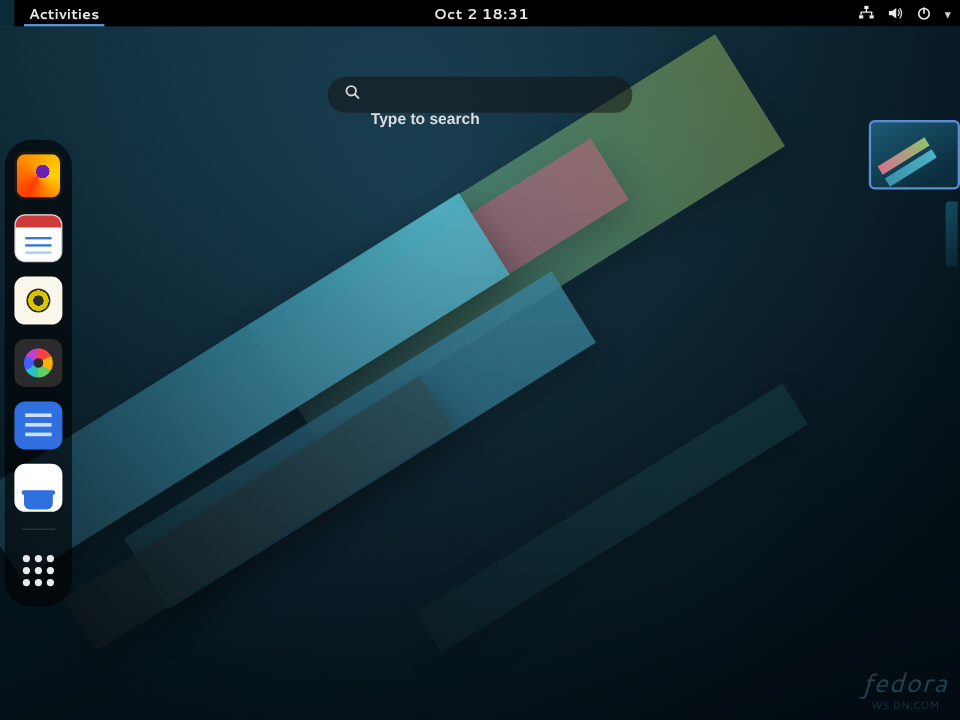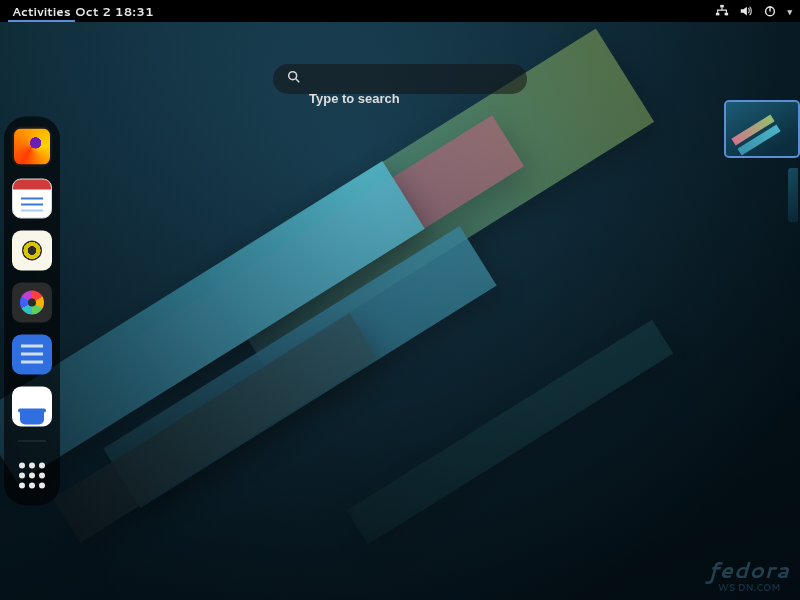--- a/index.html
+++ b/index.html
@@ -5,33 +5,33 @@
   * { box-sizing: border-box; margin: 0; padding: 0; }
   html, body { width: 800px; height: 600px; overflow: hidden; font-family: "Cantarell", "Segoe UI", sans-serif; }
   body {
     background: #0a2a38;
     position: relative;
     color: #e8e8e8;
   }
 
   
   .topbar {
-    position: absolute; top: 0; left: 0; right: 0; height: 22px;
+    position: absolute; top: 0; left: 12px; right: 0; height: 22px;
     background: #000;
     display: flex; align-items: center; justify-content: space-between;
     font-size: 12px; font-weight: 600;
     padding: 0 8px;
     z-index: 50;
   }
   .topbar .activities {
     padding: 2px 4px 0;
     border-bottom: 2px solid #5b8ed3;
     cursor: pointer;
   }
-  .topbar .clock { flex: 1; text-align: left; font-weight: 700; letter-spacing: 0.3px;}
+  .topbar .clock { flex: 1; text-align: center; font-weight: 700; letter-spacing: 0.3px;}
   .topbar .sysmenu { display: flex; gap: 10px; align-items: center; cursor: pointer;}
   .topbar .sysmenu svg { width: 14px; height: 14px; display: block; }
   .chevron { font-size: 9px; opacity: 0.9; }
 
   
   .desktop {
     position: absolute; top: 22px; left: 0; right: 0; bottom: 0;
     background:
       linear-gradient(160deg, #184a61 0%, #0e3346 35%, #082433 70%, #051a26 100%);
     overflow: hidden;
@@ -133,21 +133,21 @@
   .ws .mini { position:absolute; width:46px; height:8px; transform:rotate(-32deg); }
   .ws .m1{left:4px;top:24px;background:linear-gradient(90deg,#d2758d,#92c070);}
   .ws .m2{left:10px;top:34px;background:linear-gradient(90deg,#3a90aa,#4bb3c7);}
   .ws2 { width: 10px; height: 54px; border-radius:3px 0 0 3px;
          background: linear-gradient(150deg,#164a60,#0a2532);
          align-self:flex-end; cursor:pointer;}
 
   
   .watermark {
     position:absolute; right:10px; bottom:6px;
-    font-size:22px; font-weight:700; letter-spacing:1px;
+    font-size:22px; font-weight:400; letter-spacing:1px;
     color:#3c6b84; opacity:0.55; font-style:italic;
     pointer-events:none;
   }
   .watermark sub { font-size:9px; letter-spacing:0; opacity:0.7; font-style:normal; display:block; text-align:center; margin-top:-4px;}
 </style>
 </head>
 <body>
 
 <div class="topbar">
   <div class="activities">Activities</div>

